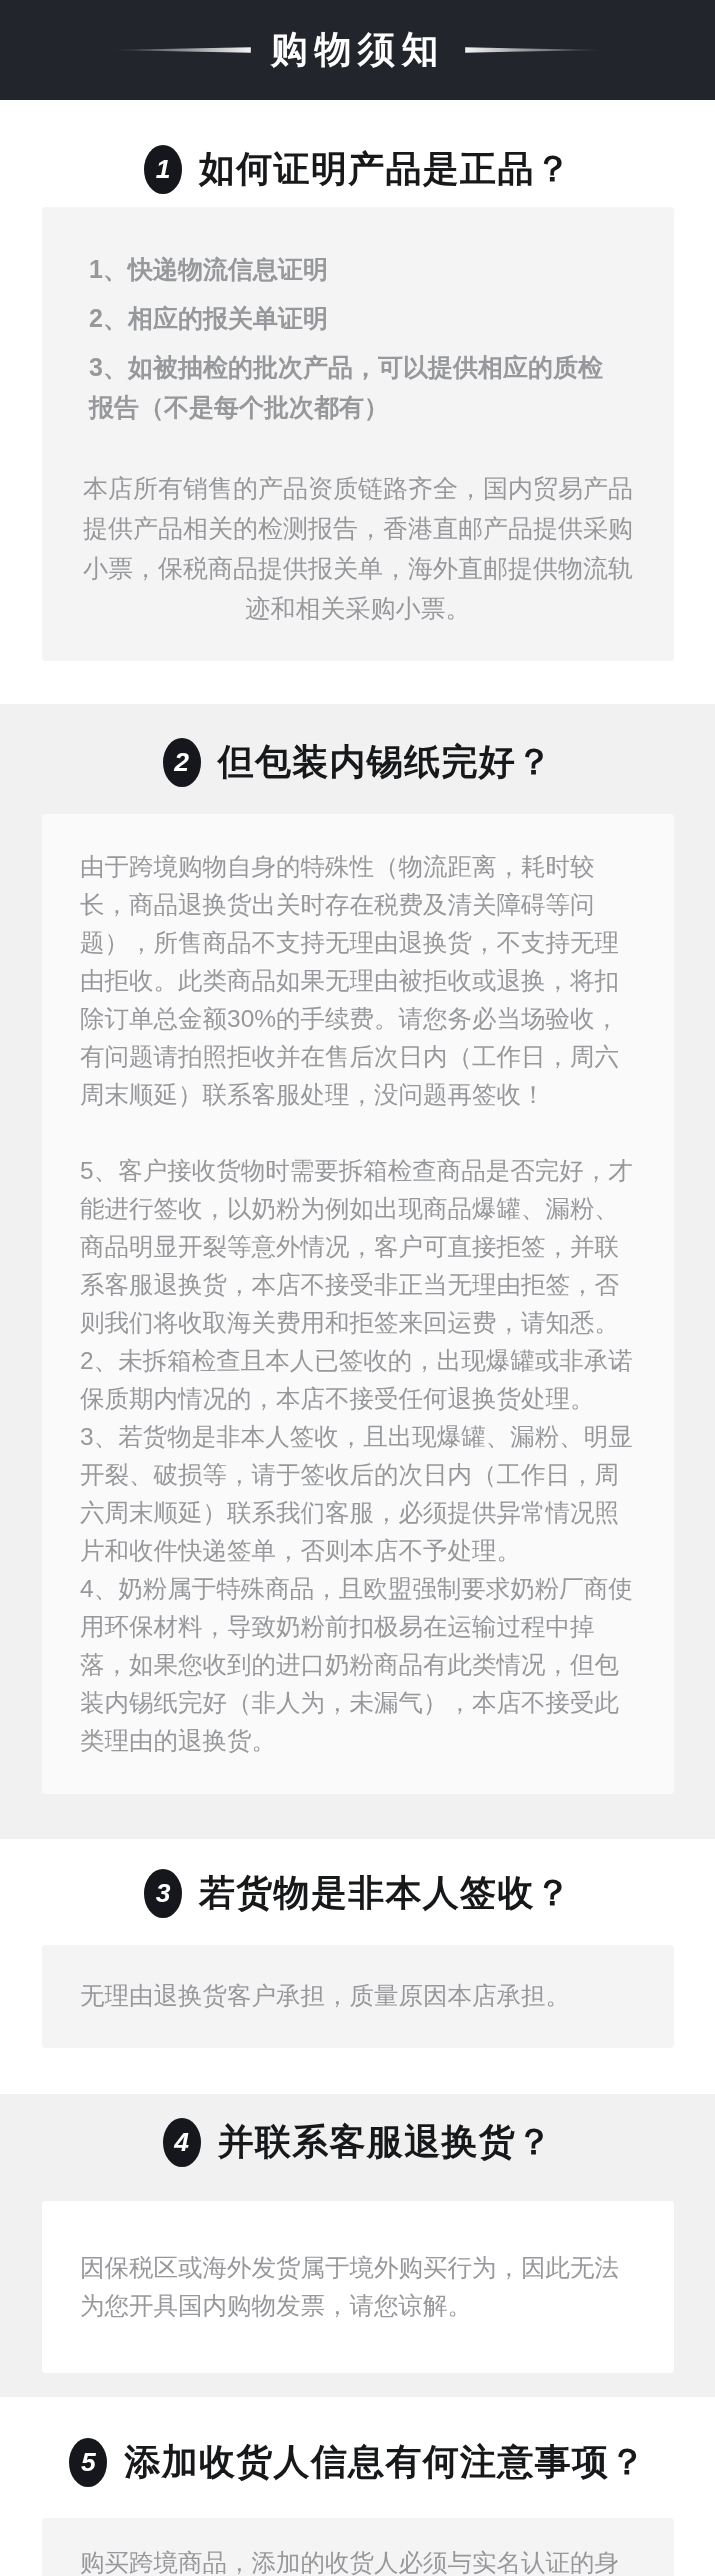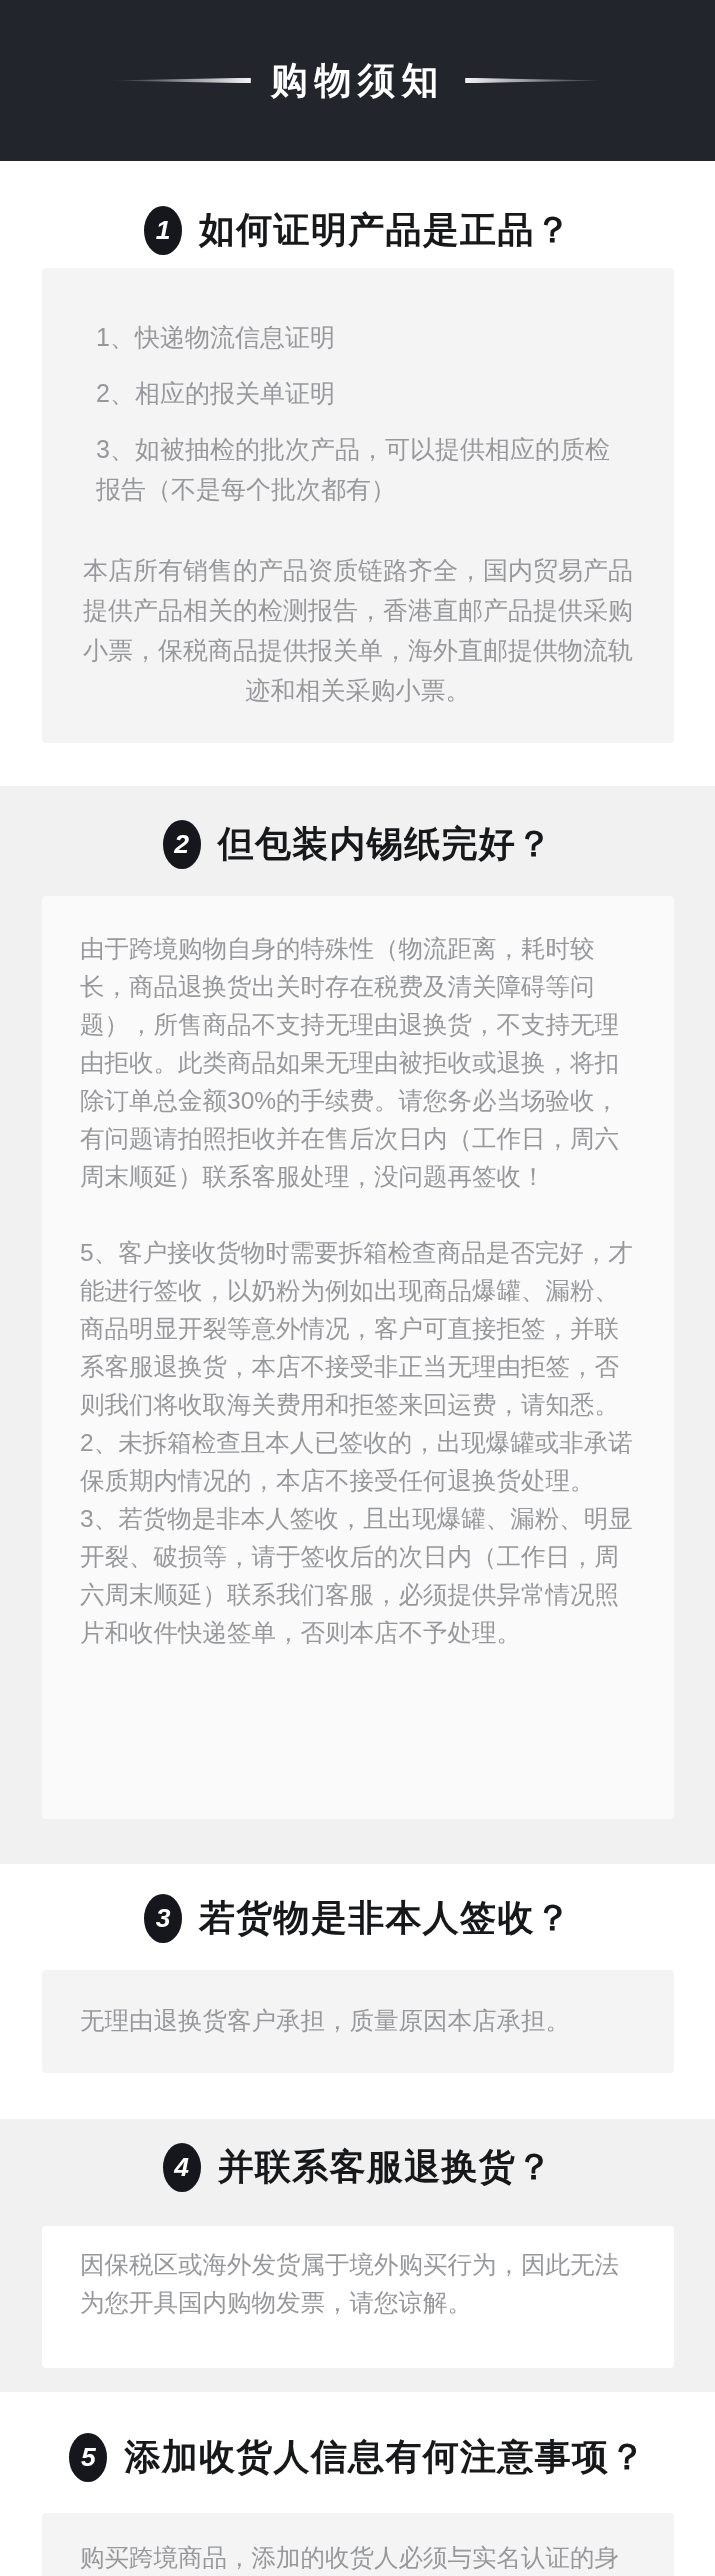--- a/index.html
+++ b/index.html
@@ -16,21 +16,21 @@
   }
   *{box-sizing:border-box;}
   html,body{margin:0;padding:0;}
   body{
     width:716px;
     background:var(--page-bg);
     font-family:"Liberation Sans","DejaVu Sans",sans-serif;
   }
   
   .header{
-    height:161px;
+    height:100px;
     background:var(--header-bg);
     display:flex;
     align-items:center;
     justify-content:center;
     gap:20px;
   }
   .header-title{
     color:#ffffff;
     font-size:37px;
     font-weight:800;
@@ -90,21 +90,21 @@
   
   .sec1{padding:44px 0 43px 0;}
   .box1{
     background:var(--gray-box-bg);
     margin-top:13.3px;
     min-height:388px;
     padding:33px 38px;
     font-size:25px;
     line-height:40px;
   }
-  .box1 .list p{margin:16px;}
+  .box1 .list p{margin:9px;font-weight:bold;}
   .box1 .para{margin-top:41px;text-align:center;}
   .sec2{padding:33px 0 45px 0;}
   .box2{
     background:var(--inner-box-2-bg);
     margin-top:26.5px;
     min-height:923px;
     padding:34px 38px;
   }
   .box2 .intro{margin-bottom:38px;}
   .sec3{padding:30px 0 46px 0;}
@@ -112,21 +112,21 @@
     background:var(--gray-box-bg);
     margin-top:26.5px;
     min-height:103px;
     padding:32px 38px;
   }
   .sec4{padding:23px 0 24px 0;}
   .box4{
     background:var(--inner-box-4-bg);
     margin-top:34px;
     min-height:142px;
-    padding:20px 38px;
+    padding:48px 38px;
   }
   .sec5{padding:40px 0 48px 0;}
   .box5{
     background:var(--gray-box-bg);
     margin-top:30.5px;
     min-height:131px;
     padding:26.5px 38px;
   }
 </style>
 </head>
@@ -156,20 +156,21 @@
 <div class="section band sec2">
   <div class="sec-title">
     <div class="badge">2</div>
     <div class="sec-title-text">但包装内锡纸完好？</div>
   </div>
   <div class="box box2">
     <p class="intro">由于跨境购物自身的特殊性（物流距离，耗时较长，商品退换货出关时存在税费及清关障碍等问题），所售商品不支持无理由退换货，不支持无理由拒收。此类商品如果无理由被拒收或退换，将扣除订单总金额30%的手续费。请您务必当场验收，有问题请拍照拒收并在售后次日内（工作日，周六周末顺延）联系客服处理，没问题再签收！</p>
     <p>5、客户接收货物时需要拆箱检查商品是否完好，才能进行签收，以奶粉为例如出现商品爆罐、漏粉、商品明显开裂等意外情况，客户可直接拒签，并联系客服退换货，本店不接受非正当无理由拒签，否则我们将收取海关费用和拒签来回运费，请知悉。</p>
     <p>2、未拆箱检查且本人已签收的，出现爆罐或非承诺保质期内情况的，本店不接受任何退换货处理。</p>
     <p>3、若货物是非本人签收，且出现爆罐、漏粉、明显开裂、破损等，请于签收后的次日内（工作日，周六周末顺延）联系我们客服，必须提供异常情况照片和收件快递签单，否则本店不予处理。</p>
+    <p>4、奶粉属于特殊商品，且欧盟强制要求奶粉厂商使用环保材料，导致奶粉前扣极易在运输过程中掉落，如果您收到的进口奶粉商品有此类情况，但包装内锡纸完好（非人为，未漏气），本店不接受此类理由的退换货。</p>
   </div>
 </div>
 
 <div class="section white sec3">
   <div class="sec-title">
     <div class="badge">3</div>
     <div class="sec-title-text">若货物是非本人签收？</div>
   </div>
   <div class="box box3">
     <p>无理由退换货客户承担，质量原因本店承担。</p>

